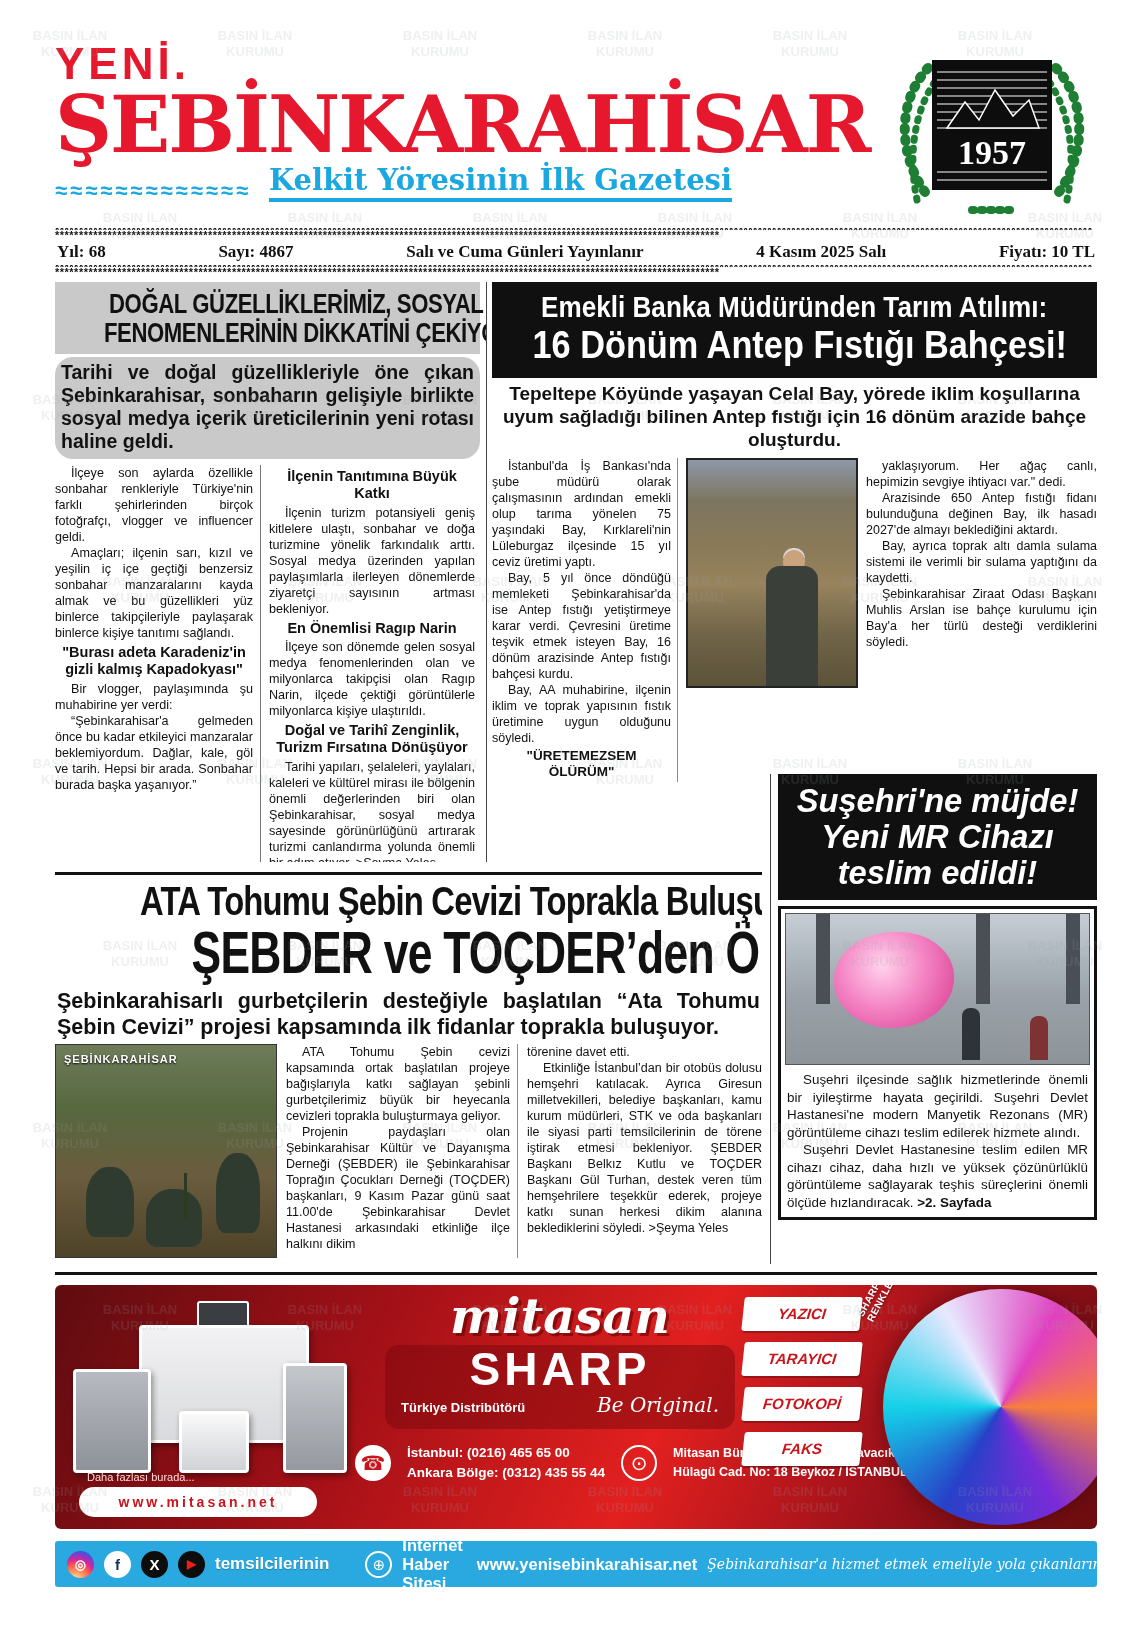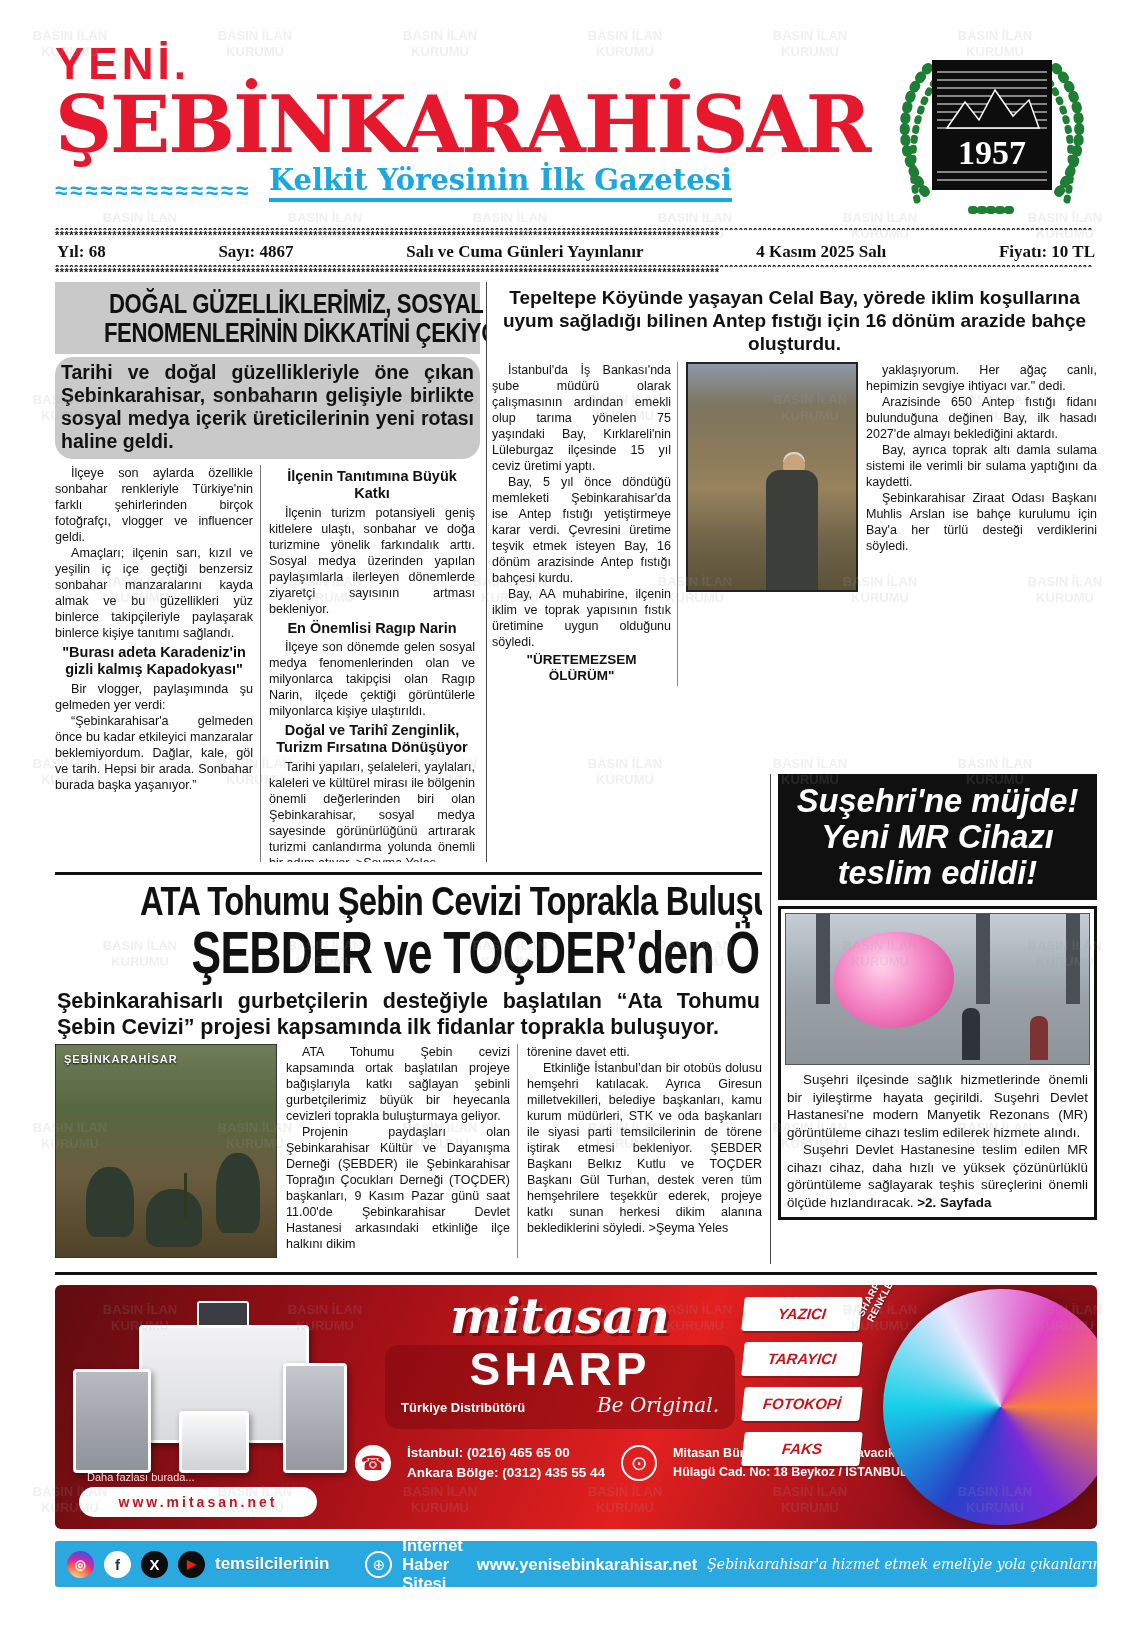--- a/index.html
+++ b/index.html
@@ -248,35 +248,39 @@
       <div class="a1-head">
         <span class="cond">DOĞAL GÜZELLİKLERİMİZ, SOSYAL MEDYA</span><br>
         <span class="cond">FENOMENLERİNİN DİKKATİNİ ÇEKİYOR</span>
       </div>
       <div class="a1-lede">Tarihi ve doğal güzellikleriyle öne çıkan Şebinkarahisar, sonbaharın gelişiyle birlikte sosyal medya içerik üreticilerinin yeni rotası haline geldi.</div>
       <div class="a1-body">
         <div class="a1-c1">
           <p class="p">İlçeye son aylarda özellikle sonbahar renkleriyle Türkiye'nin farklı şehirlerinden birçok fotoğrafçı, vlogger ve influencer geldi.</p>
           <p class="p">Amaçları; ilçenin sarı, kızıl ve yeşilin iç içe geçtiği benzersiz sonbahar manzaralarını kayda almak ve bu güzellikleri yüz binlerce takipçileriyle paylaşarak binlerce kişiye tanıtımı sağlandı.</p>
           <div class="sub">"Burası adeta Karadeniz'in gizli kalmış Kapadokyası"</div>
-          <p class="p">Bir vlogger, paylaşımında şu gelmeden yer verdi:</p>
+          <p class="p">Bir vlogger, paylaşımında şu muhabirine yer verdi:</p>
           <p class="p">“Şebinkarahisar'a gelmeden önce bu kadar etkileyici manzaralar beklemiyordum. Dağlar, kale, göl ve tarih. Hepsi bir arada. Sonbahar burada başka yaşanıyor.”</p>
         </div>
         <div class="a1-c2">
           <div class="sub">İlçenin Tanıtımına Büyük Katkı</div>
           <p class="p">İlçenin turizm potansiyeli geniş kitlelere ulaştı, sonbahar ve doğa turizmine yönelik farkındalık arttı. Sosyal medya üzerinden yapılan paylaşımlarla ilerleyen dönemlerde ziyaretçi sayısının artması bekleniyor.</p>
           <div class="sub">En Önemlisi Ragıp Narin</div>
           <p class="p">İlçeye son dönemde gelen sosyal medya fenomenlerinden olan ve milyonlarca takipçisi olan Ragıp Narin, ilçede çektiği görüntülerle milyonlarca kişiye ulaştırıldı.</p>
           <div class="sub">Doğal ve Tarihî Zenginlik, Turizm Fırsatına Dönüşüyor</div>
           <p class="p">Tarihi yapıları, şelaleleri, yaylaları, kaleleri ve kültürel mirası ile bölgenin önemli değerlerinden biri olan Şebinkarahisar, sosyal medya sayesinde görünürlüğünü artırarak turizmi canlandırma yolunda önemli bir adım atıyor. &gt;Şeyma Yeles</p>
         </div>
       </div>
     </article>
 
     <article class="a2">
+      <div class="a2-banner">
+        <span class="a2-kicker">Emekli Banka Müdüründen Tarım Atılımı:</span><br>
+        <span class="a2-headline">16 Dönüm Antep Fıstığı Bahçesi!</span>
+      </div>
       <div class="a2-lede">Tepeltepe Köyünde yaşayan Celal Bay, yörede iklim koşullarına uyum sağladığı bilinen Antep fıstığı için 16 dönüm arazide bahçe oluşturdu.</div>
       <div class="a2-body">
         <div class="a2-c1">
           <p class="p">İstanbul'da İş Bankası'nda şube müdürü olarak çalışmasının ardından emekli olup tarıma yönelen 75 yaşındaki Bay, Kırklareli'nin Lüleburgaz ilçesinde 15 yıl ceviz üretimi yaptı.</p>
           <p class="p">Bay, 5 yıl önce döndüğü memleketi Şebinkarahisar'da ise Antep fıstığı yetiştirmeye karar verdi. Çevresini üretime teşvik etmek isteyen Bay, 16 dönüm arazisinde Antep fıstığı bahçesi kurdu.</p>
           <p class="p">Bay, AA muhabirine, ilçenin iklim ve toprak yapısının fıstık üretimine uygun olduğunu söyledi.</p>
           <div class="sub">"ÜRETEMEZSEM ÖLÜRÜM"</div>
 
         </div>
         <div class="a2-right">

